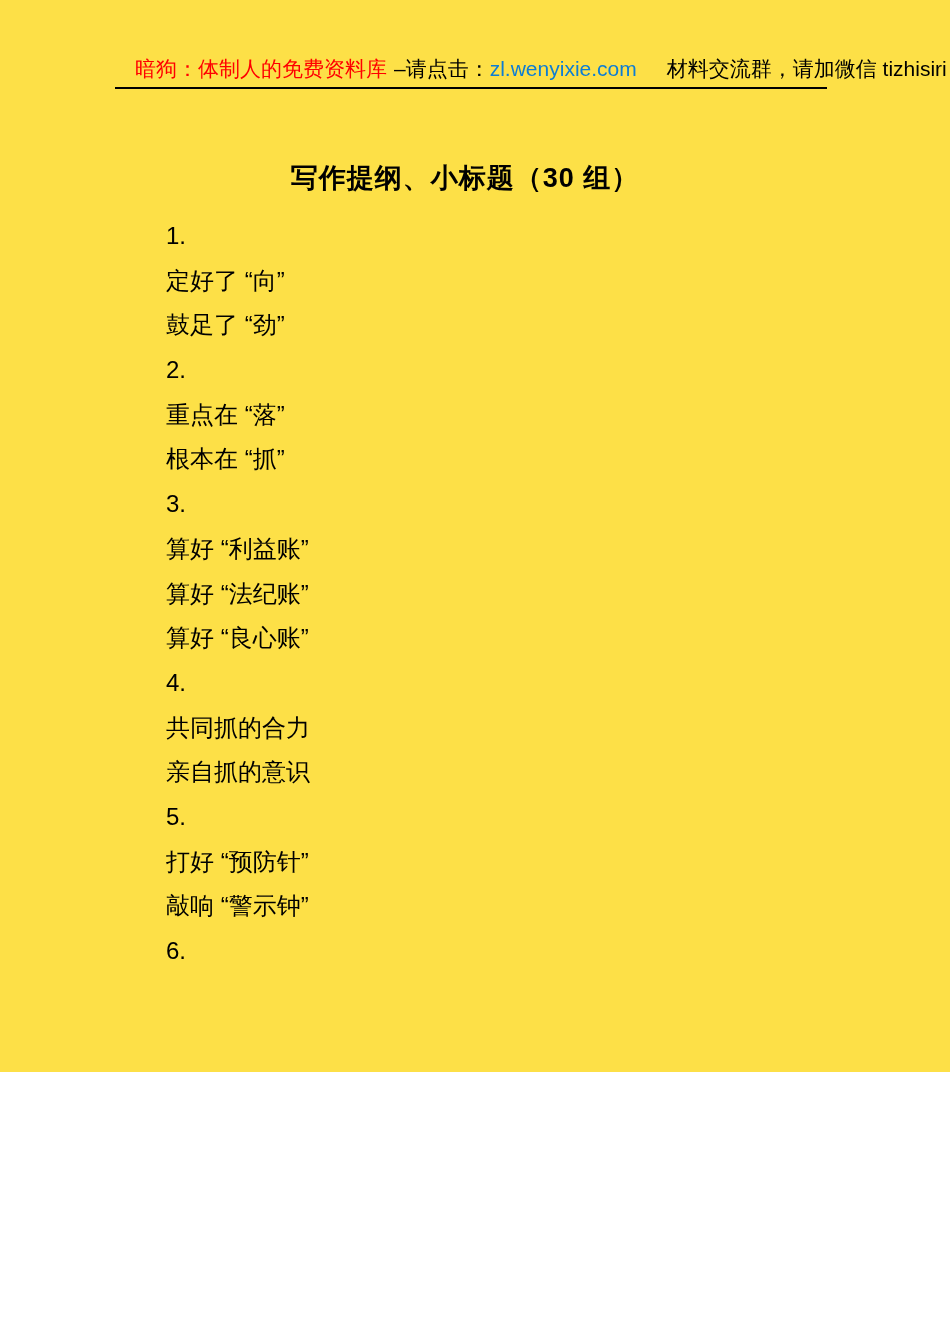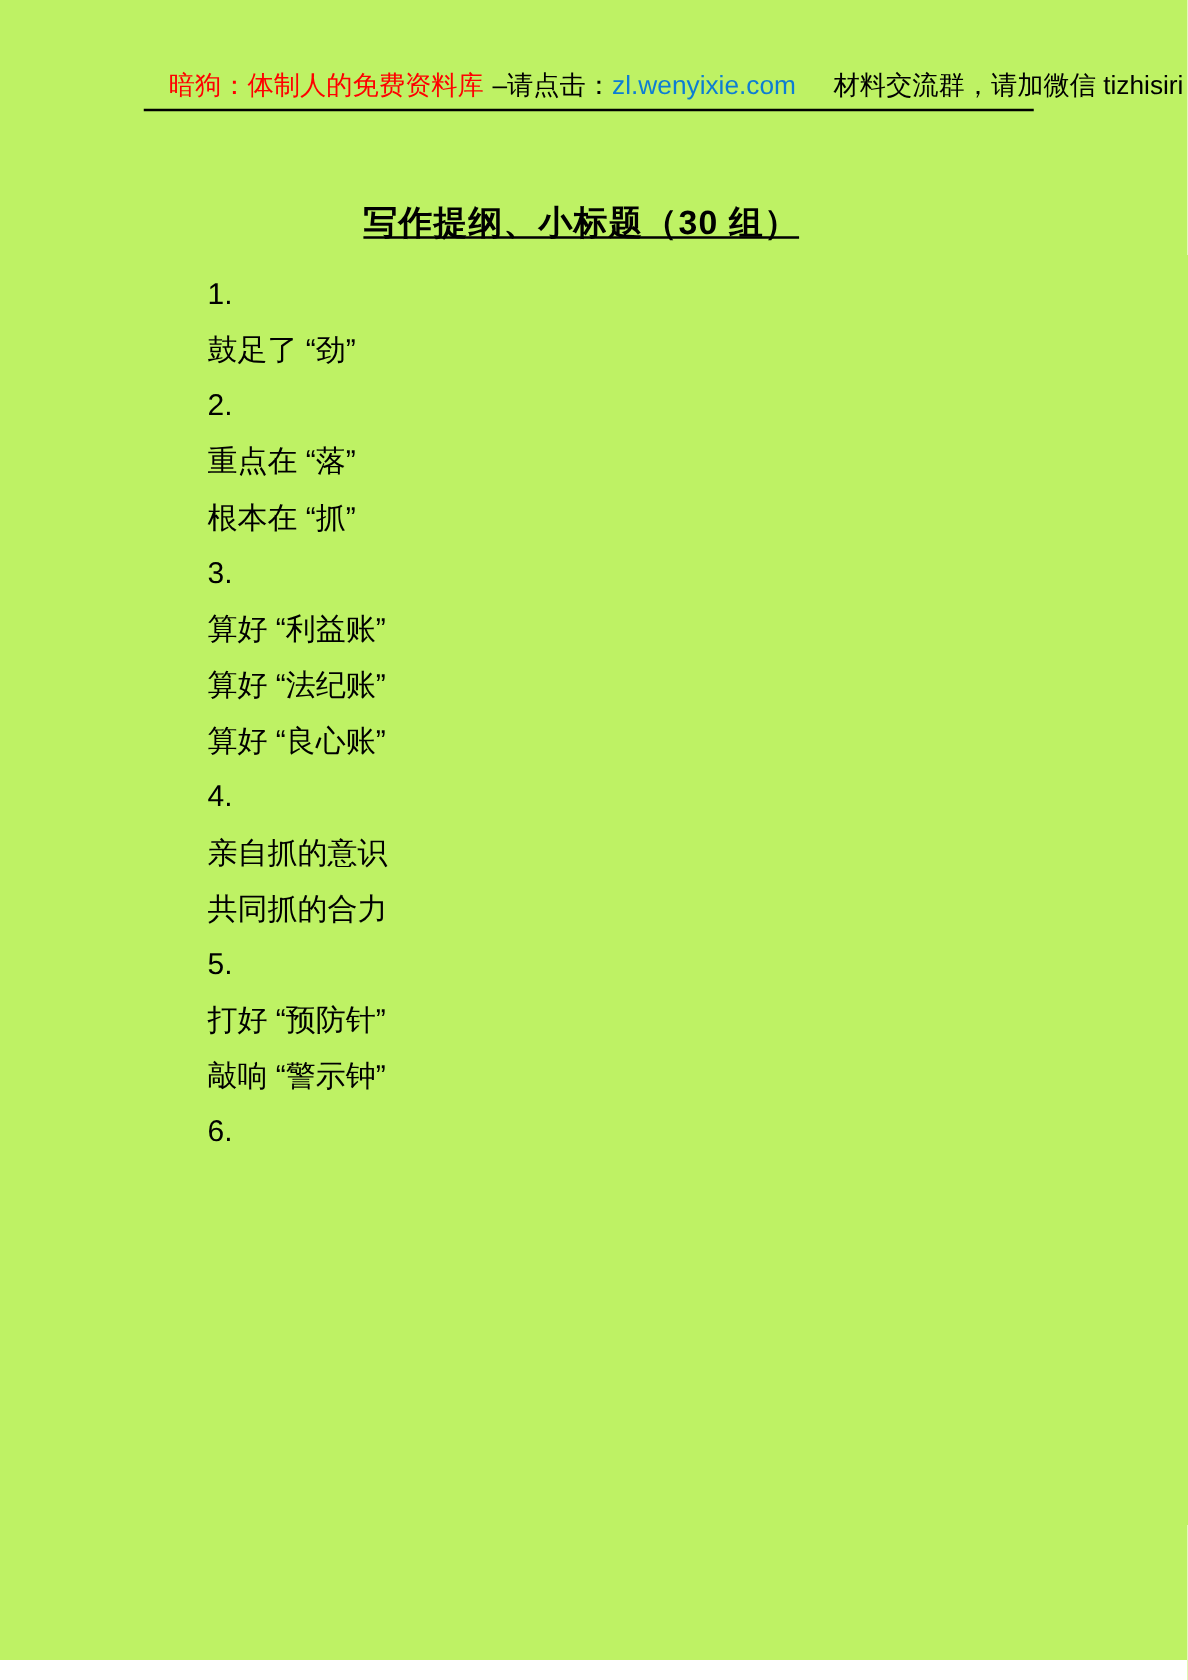--- a/index.html
+++ b/index.html
@@ -3,22 +3,22 @@
 <meta charset="utf-8">
 <style>
   html, body {
     margin: 0;
     padding: 0;
     background: #ffffff;
   }
   .page {
     position: relative;
     width: 950px;
-    height: 1328px;
-    background: #bef264;
+    height: 1072px;
+    background: #fde047;
     font-family: "Liberation Sans", sans-serif;
     color: #000000;
     overflow: hidden;
   }
   .header {
     position: absolute;
     left: 135px;
     top: 56px;
     font-size: 21px;
     line-height: 26px;
@@ -52,21 +52,20 @@
     position: absolute;
     left: 0;
     top: 160px;
     width: 930px;
     margin: 0;
     text-align: center;
     font-size: 27px;
     font-weight: bold;
     letter-spacing: 1px;
     color: #000000;
-    text-decoration: underline;
   }
   .outline {
     position: absolute;
     left: 166px;
     top: 214px;
     width: 700px;
   }
   .outline p {
     margin: 0;
     font-size: 24px;
@@ -84,30 +83,31 @@
   <div class="header">
     <span class="brand">暗狗：体制人的免费资料库</span><span class="prefix">–请点击：</span><a class="link">zl.wenyixie.com</a><span class="contact">材料交流群，请加微信 tizhisiri</span>
   </div>
 
   <div class="divider"></div>
 
   <h1 class="title">写作提纲、小标题（30 组）</h1>
 
   <div class="outline">
     <p>1.</p>
+    <p>定好了 “向”</p>
     <p>鼓足了 “劲”</p>
     <p>2.</p>
     <p>重点在 “落”</p>
     <p>根本在 “抓”</p>
     <p>3.</p>
     <p>算好 “利益账”</p>
     <p>算好 “法纪账”</p>
     <p>算好 “良心账”</p>
     <p>4.</p>
+    <p>共同抓的合力</p>
     <p>亲自抓的意识</p>
-    <p>共同抓的合力</p>
     <p>5.</p>
     <p>打好 “预防针”</p>
     <p>敲响 “警示钟”</p>
     <p>6.</p>
   </div>
 
 </div>
 
 </body></html>

